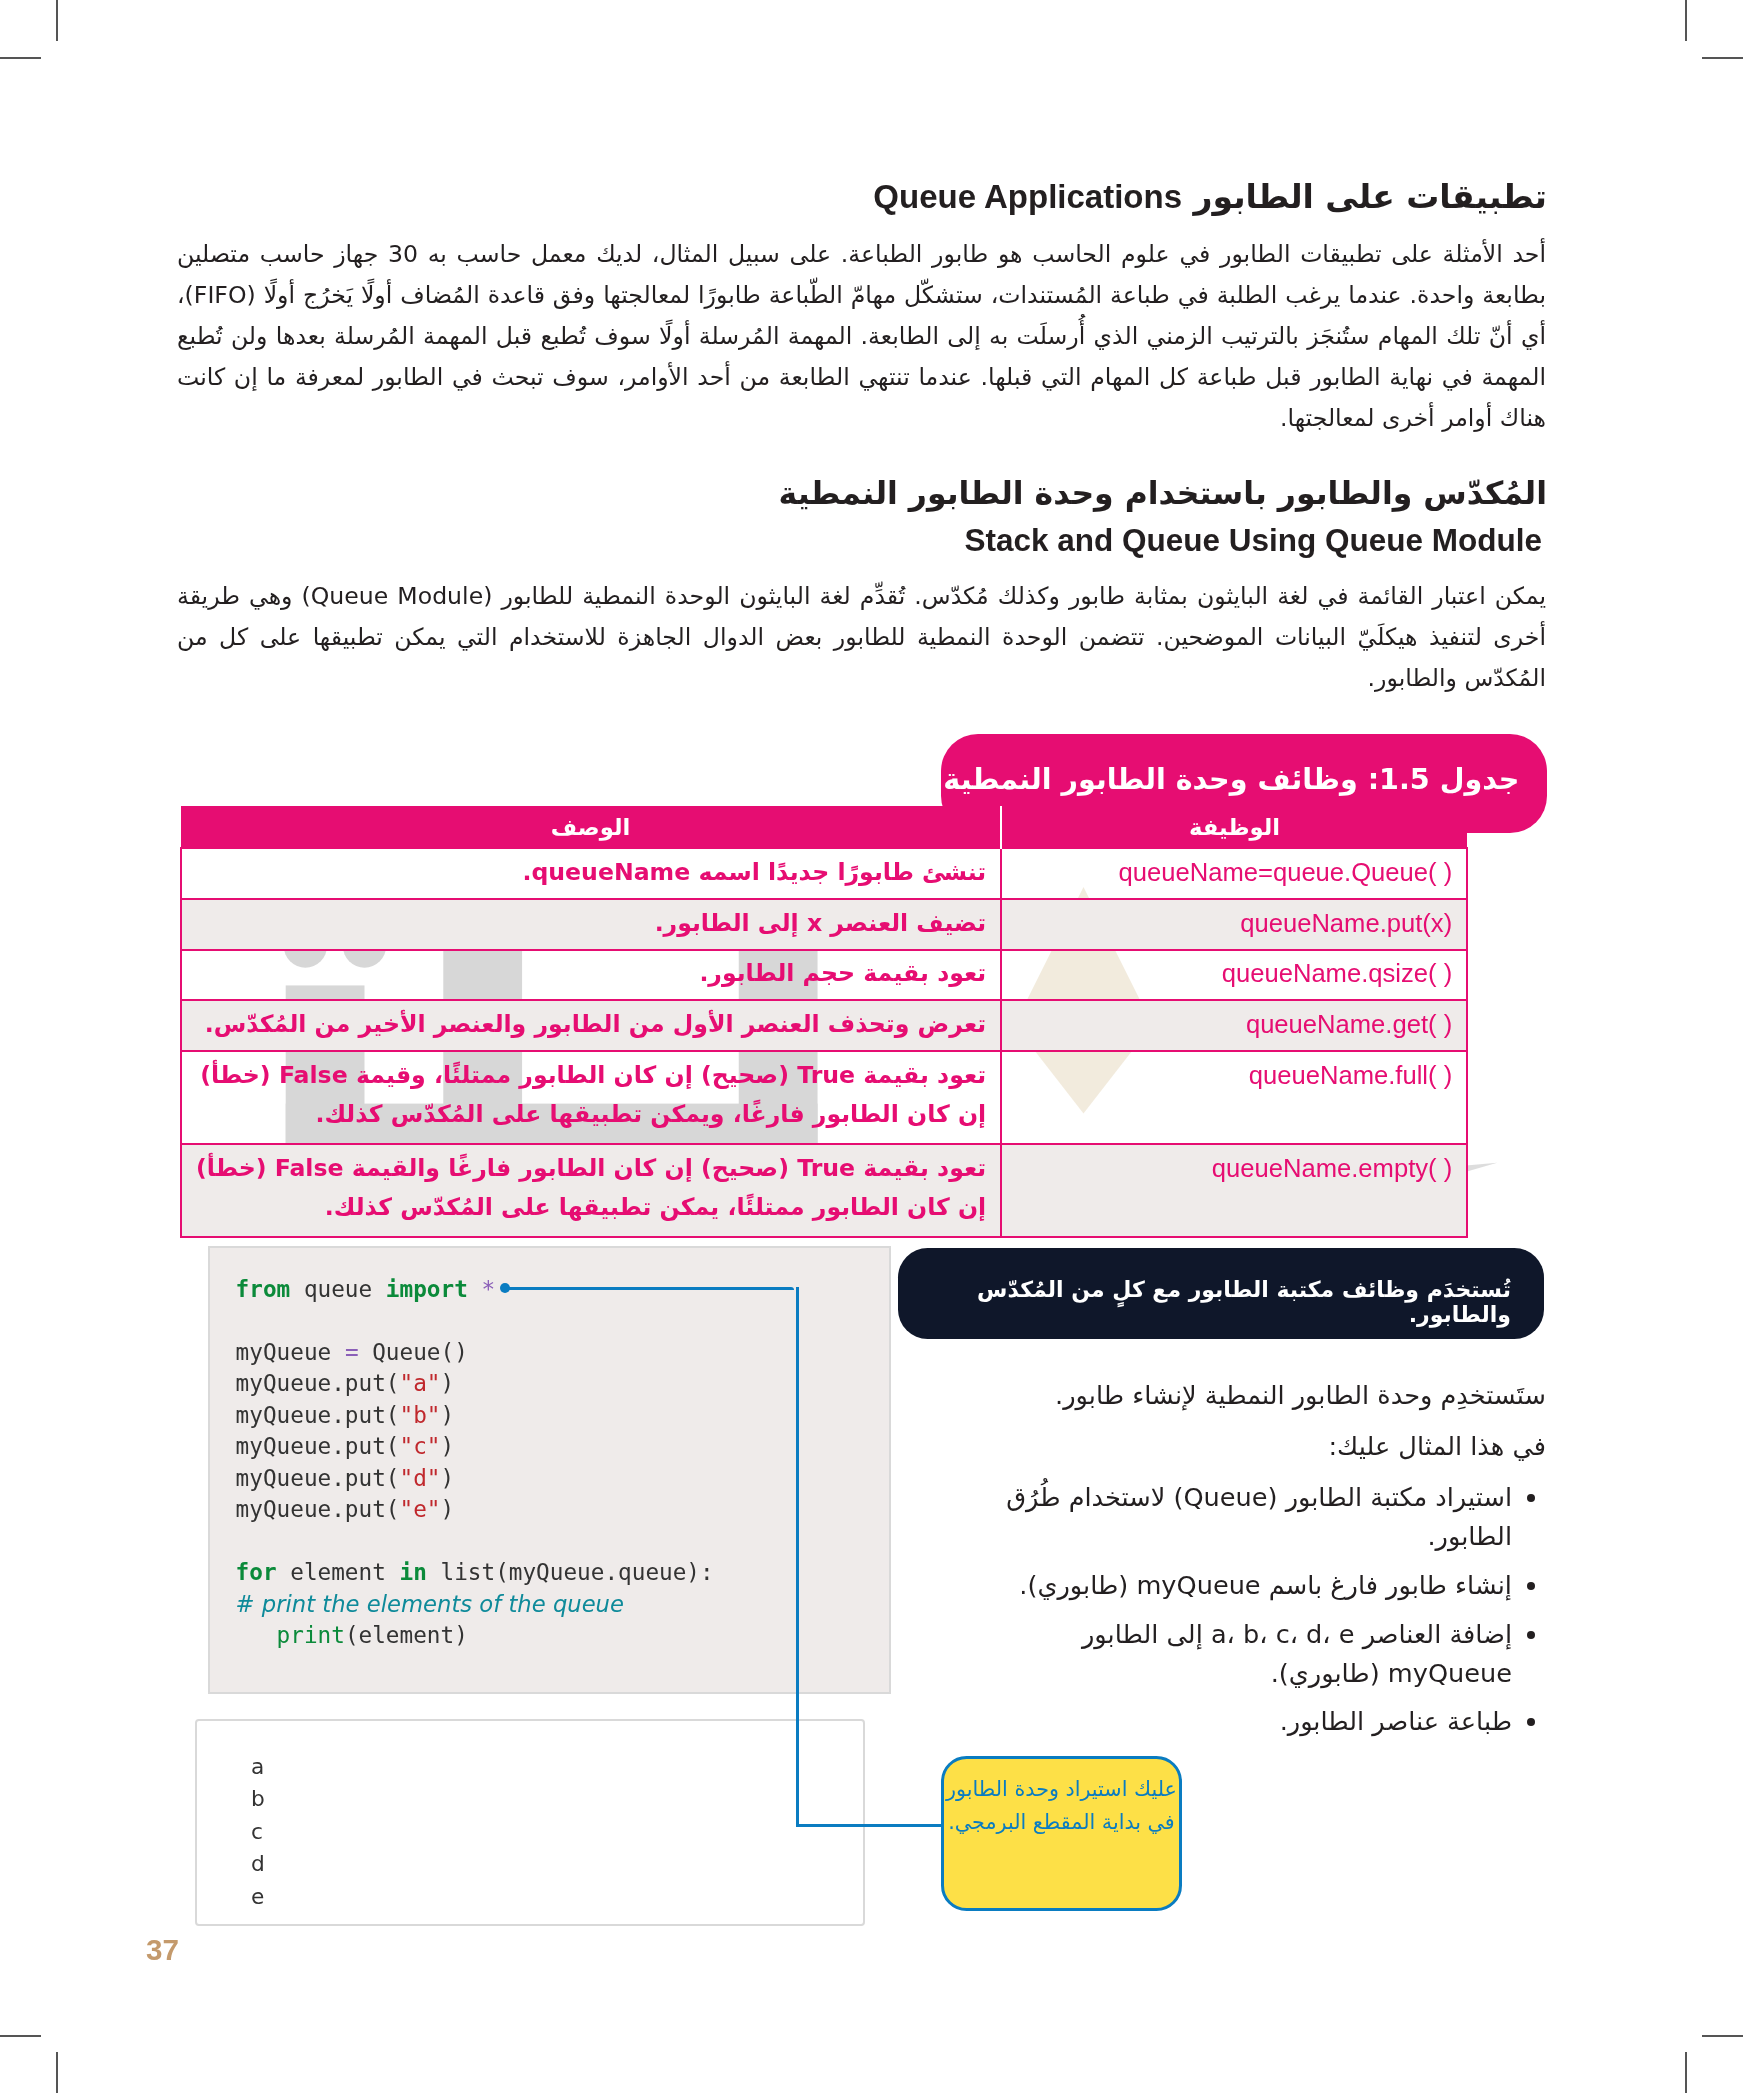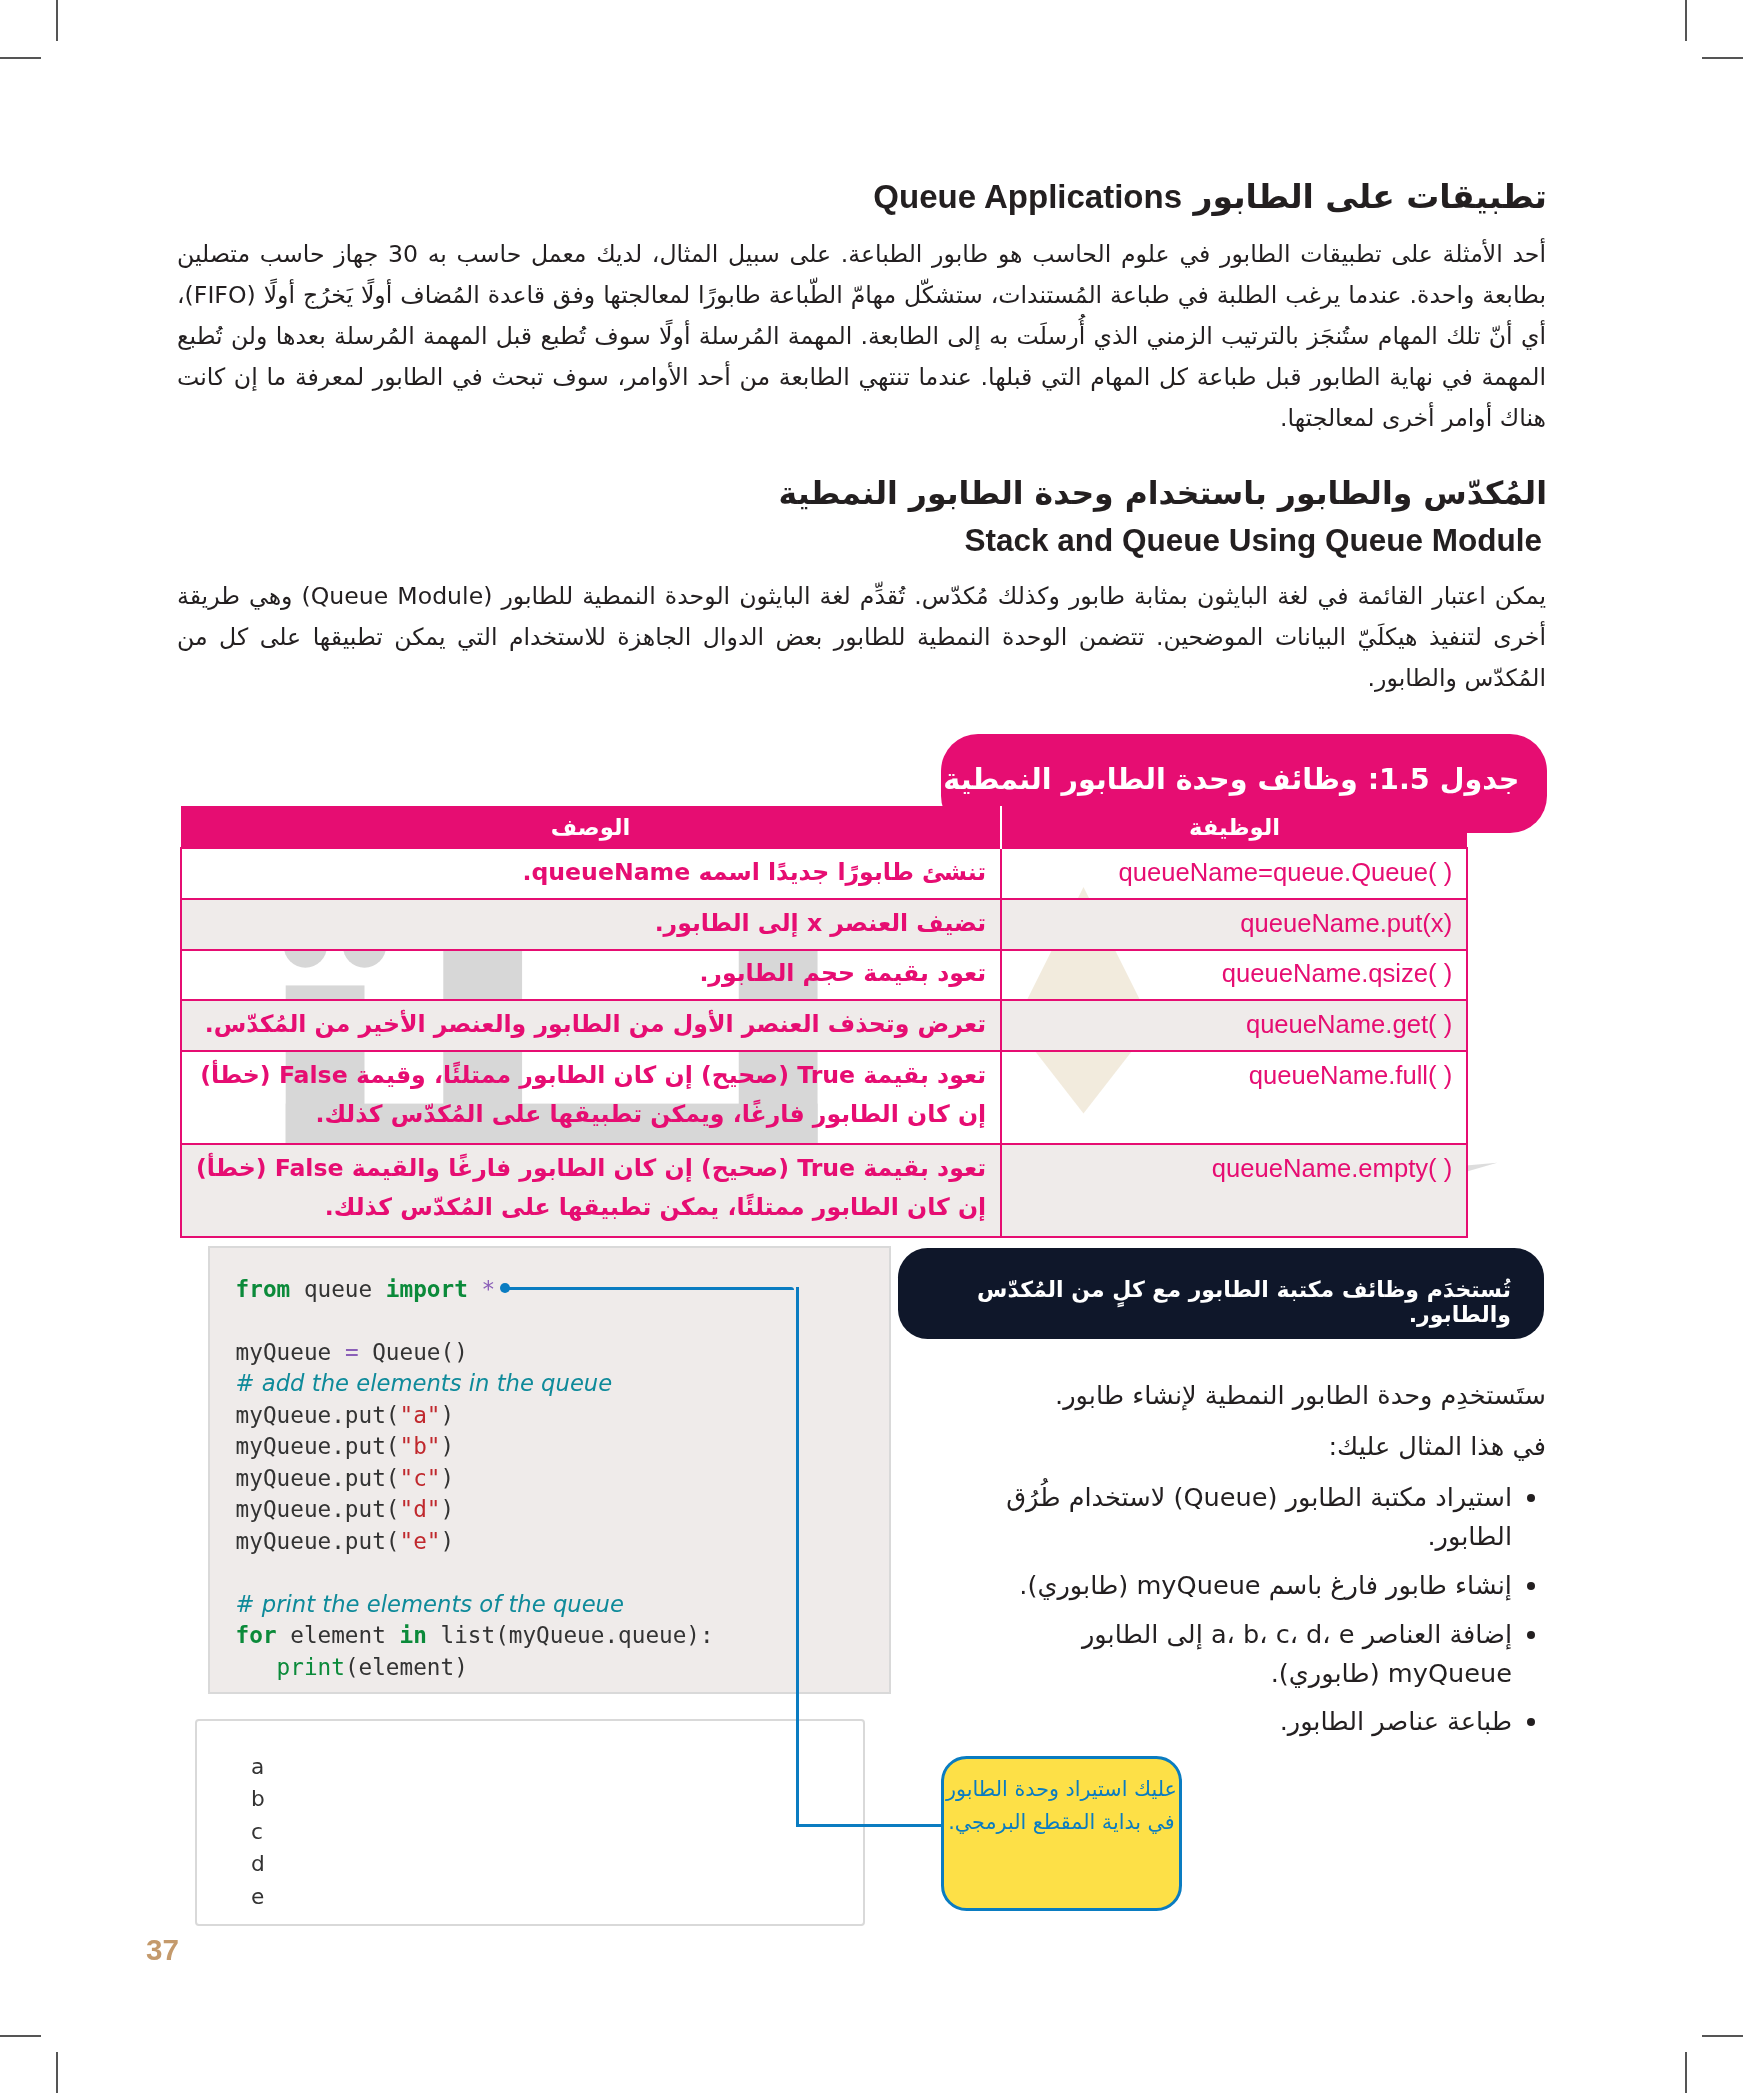--- a/index.html
+++ b/index.html
@@ -170,29 +170,28 @@
       <td class="fn">queueName.empty( )</td>
       <td class="desc">تعود بقيمة True (صحيح) إن كان الطابور فارغًا والقيمة False (خطأ) إن كان الطابور ممتلئًا، يمكن تطبيقها على المُكدّس كذلك.</td>
     </tr>
   </tbody>
 </table>
 
 <div class="abs code">
   <div class="ln"><span class="kw">from</span><span> queue </span><span class="kw">import</span><span class="op"> *</span></div>
   <div class="ln"> </div>
   <div class="ln"><span>myQueue </span><span class="op">=</span><span> Queue()</span></div>
-  <div class="ln cm"># add the elements in the queue</div>
   <div class="ln"><span>myQueue.put(</span><span class="str">"a"</span><span>)</span></div>
   <div class="ln"><span>myQueue.put(</span><span class="str">"b"</span><span>)</span></div>
   <div class="ln"><span>myQueue.put(</span><span class="str">"c"</span><span>)</span></div>
   <div class="ln"><span>myQueue.put(</span><span class="str">"d"</span><span>)</span></div>
   <div class="ln"><span>myQueue.put(</span><span class="str">"e"</span><span>)</span></div>
   <div class="ln"> </div>
+  <div class="ln"><span class="kw">for</span><span> element </span><span class="kw">in</span><span> list(myQueue.queue):</span></div>
   <div class="ln cm"># print the elements of the queue</div>
-  <div class="ln"><span class="kw">for</span><span> element </span><span class="kw">in</span><span> list(myQueue.queue):</span></div>
   <div class="ln"><span>   </span><span class="bi">print</span><span>(element)</span></div>
 </div>
 
 <div class="abs out">
   <div class="ln">a</div>
   <div class="ln">b</div>
   <div class="ln">c</div>
   <div class="ln">d</div>
   <div class="ln">e</div>
 </div>

